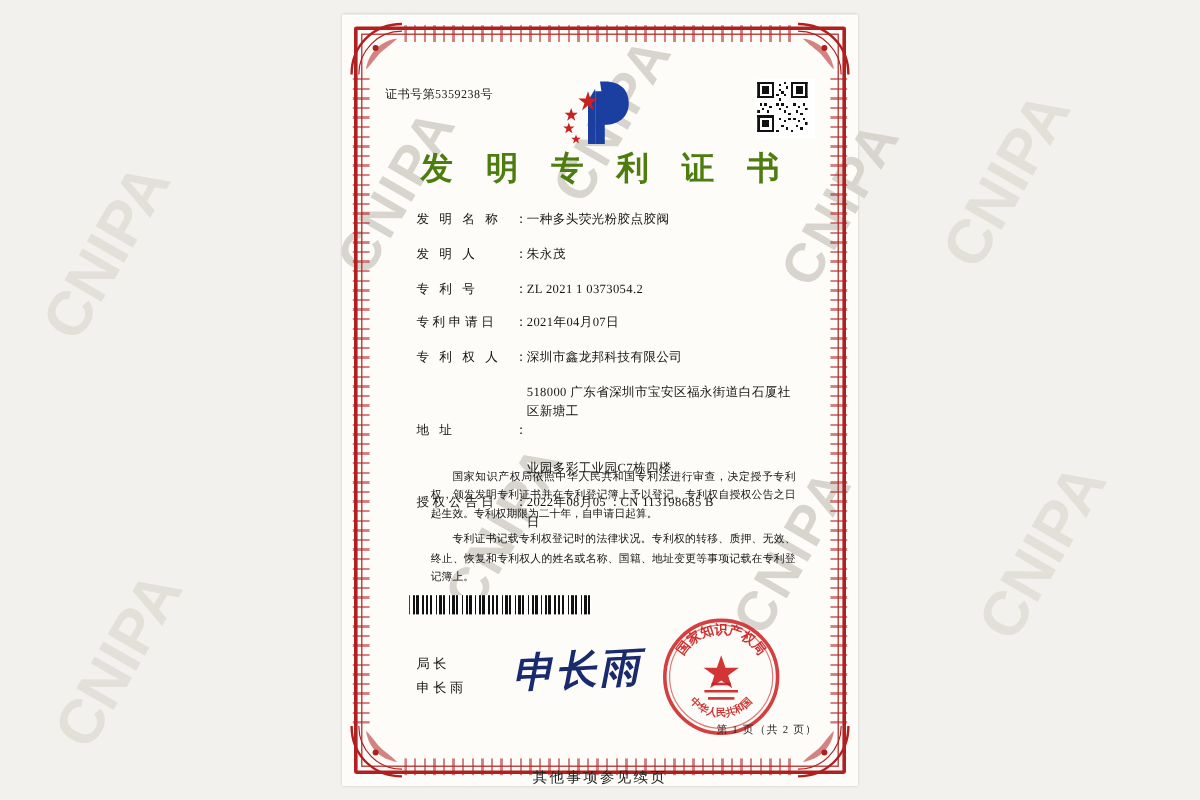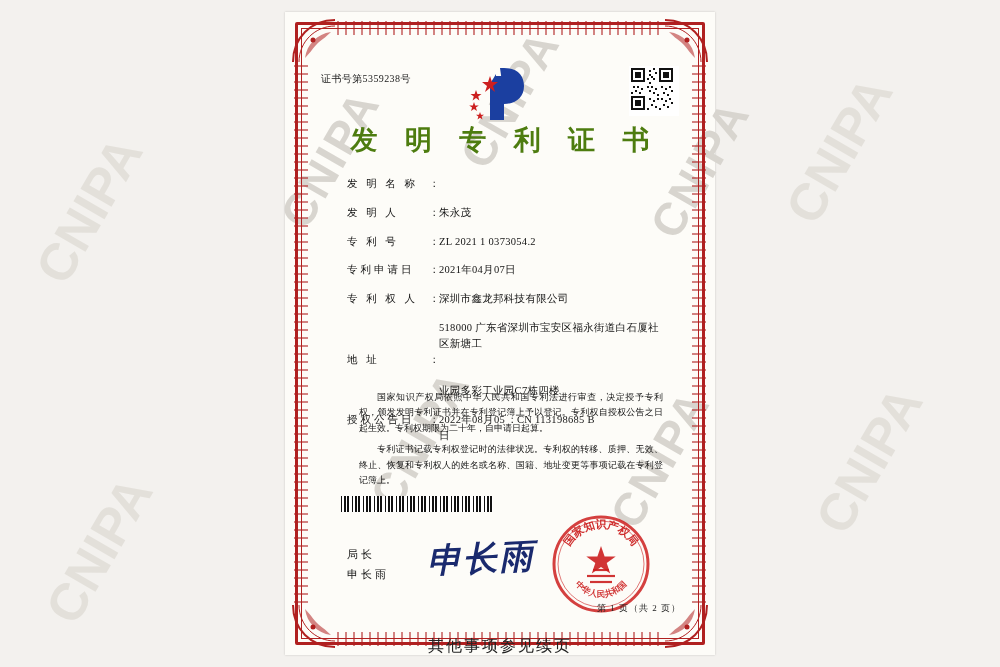--- a/index.html
+++ b/index.html
@@ -186,21 +186,21 @@
   .seal{
     position:absolute;right:28px;top:466px;
     width:104px;height:104px;
   }
   .footer-page{
     position:absolute;left:0;right:0;bottom:6px;
     text-align:right;font-size:9px;color:#222;letter-spacing:1px;
   }
   .footer-note{
     position:absolute;left:0;right:0;bottom:10px;
-    text-align:center;font-size:16px;color:#222;letter-spacing:2px;
+    text-align:center;font-size:12px;color:#222;letter-spacing:2px;
   }
 </style>
 </head>
 <body>
 
 <div class="page">
 
   <div class="wm-bg wm1">CNIPA</div>
   <div class="wm-bg wm2">CNIPA</div>
   <div class="wm-bg wm3">CNIPA</div>
@@ -332,20 +332,21 @@
           </g>
         </svg>
       </div>
 
       <div class="title">发 明 专 利 证 书</div>
 
       <div class="fields">
         <div class="frow">
           <span class="flabel">发 明 名 称</span>
           <span class="fcolon">：</span>
+          <span class="fvalue">一种多头荧光粉胶点胶阀</span>
         </div>
         <div class="frow">
           <span class="flabel">发 明 人</span>
           <span class="fcolon">：</span>
           <span class="fvalue">朱永茂</span>
         </div>
         <div class="frow">
           <span class="flabel">专 利 号</span>
           <span class="fcolon">：</span>
           <span class="fvalue">ZL 2021 1 0373054.2</span>

